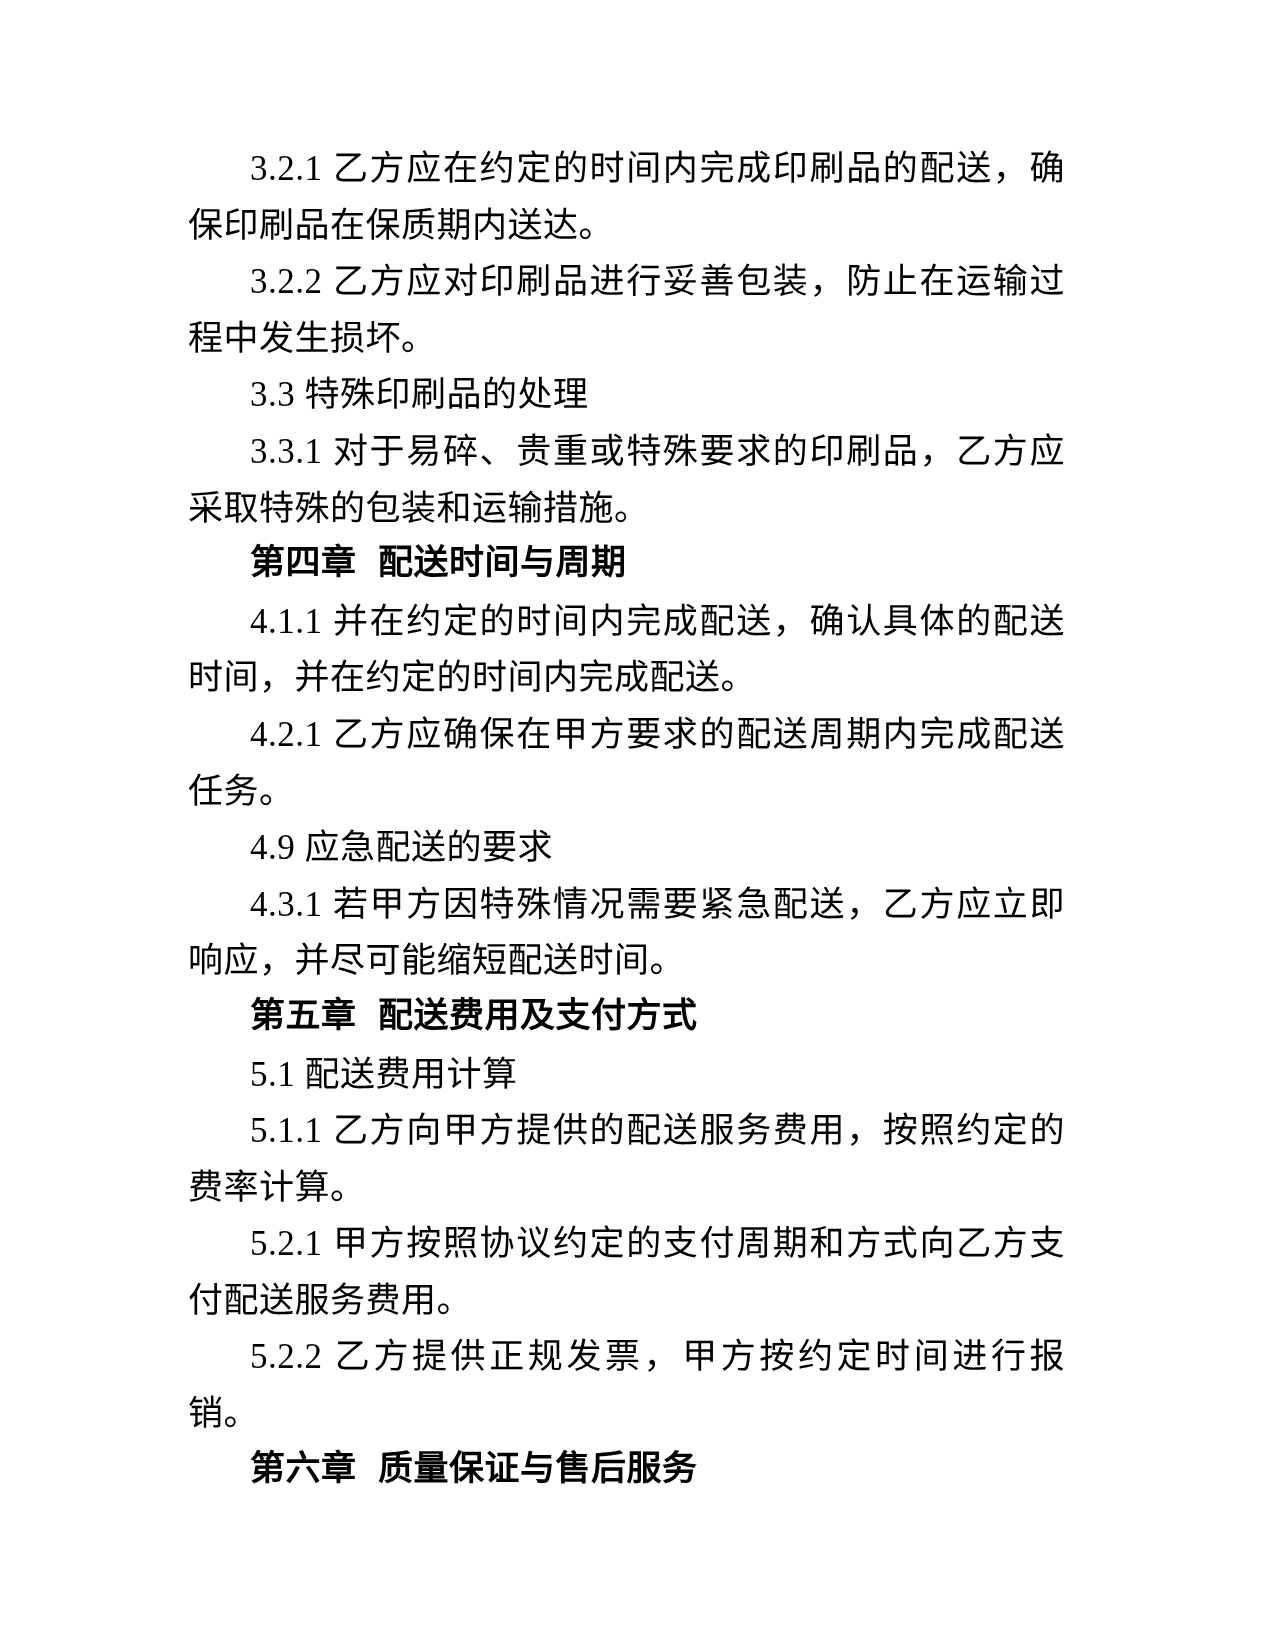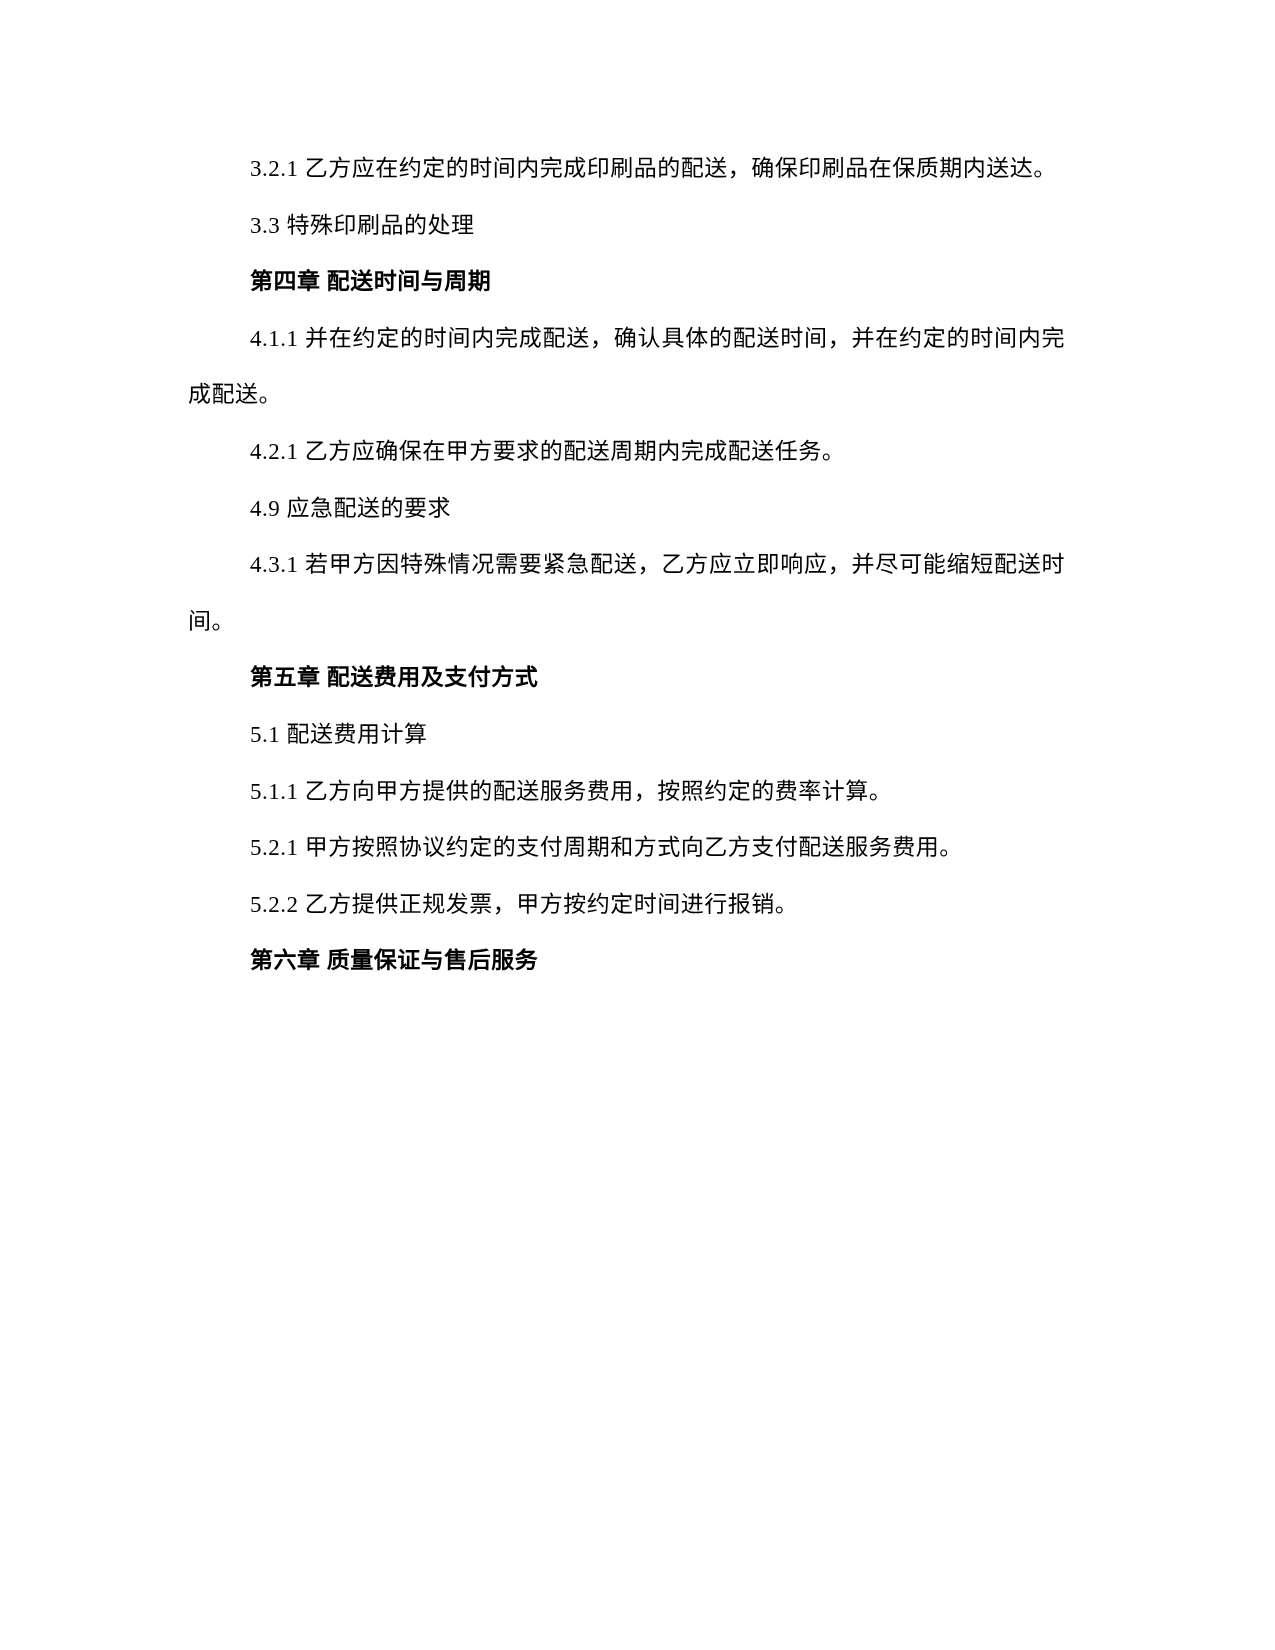--- a/index.html
+++ b/index.html
@@ -18,43 +18,45 @@
   .doc-content {
     position: absolute;
     left: 188px;
     top: 141px;
     width: 877px;
   }
   .doc-content p {
     margin: 0;
     padding: 0;
     color: #000000;
-    font-size: 23px;
+    font-size: 35px;
     line-height: 56.6px;
     text-indent: 62px; 
     letter-spacing: 0.5px;
   }
   .doc-content p.body {
     font-family: "Liberation Serif", "DejaVu Serif", serif;
     font-weight: 400;
     text-align: justify;
   }
   .doc-content p.heading {
-    font-family: Liberation Serif, serif;
+    font-family: Liberation Mono, monospace;
     font-weight: 700;
     text-align: left;
   }
 </style>
 </head>
 <body>
 
 <div class="page">
   <div class="doc-content">
       <p class="body">3.2.1 乙方应在约定的时间内完成印刷品的配送，确保印刷品在保质期内送达。</p>
+      <p class="body">3.2.2 乙方应对印刷品进行妥善包装，防止在运输过程中发生损坏。</p>
       <p class="body">3.3 特殊印刷品的处理</p>
+      <p class="body">3.3.1 对于易碎、贵重或特殊要求的印刷品，乙方应采取特殊的包装和运输措施。</p>
       <p class="heading">第四章 配送时间与周期</p>
       <p class="body">4.1.1 并在约定的时间内完成配送，确认具体的配送时间，并在约定的时间内完成配送。</p>
       <p class="body">4.2.1 乙方应确保在甲方要求的配送周期内完成配送任务。</p>
       <p class="body">4.9 应急配送的要求</p>
       <p class="body">4.3.1 若甲方因特殊情况需要紧急配送，乙方应立即响应，并尽可能缩短配送时间。</p>
       <p class="heading">第五章 配送费用及支付方式</p>
       <p class="body">5.1 配送费用计算</p>
       <p class="body">5.1.1 乙方向甲方提供的配送服务费用，按照约定的费率计算。</p>
       <p class="body">5.2.1 甲方按照协议约定的支付周期和方式向乙方支付配送服务费用。</p>
       <p class="body">5.2.2 乙方提供正规发票，甲方按约定时间进行报销。</p>

